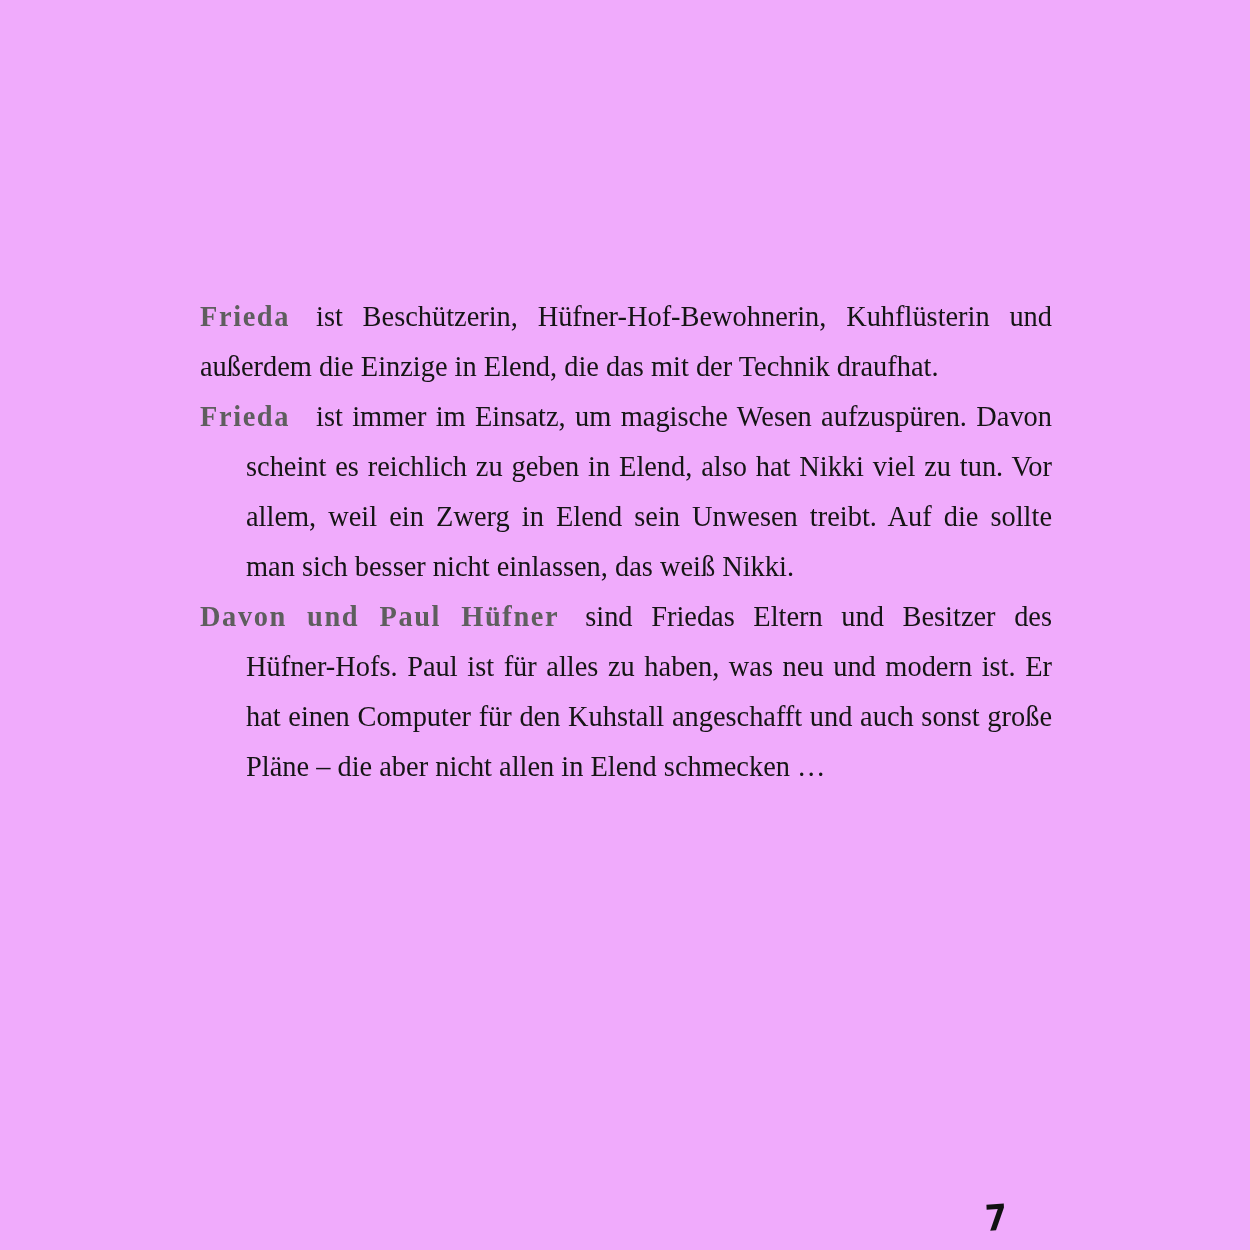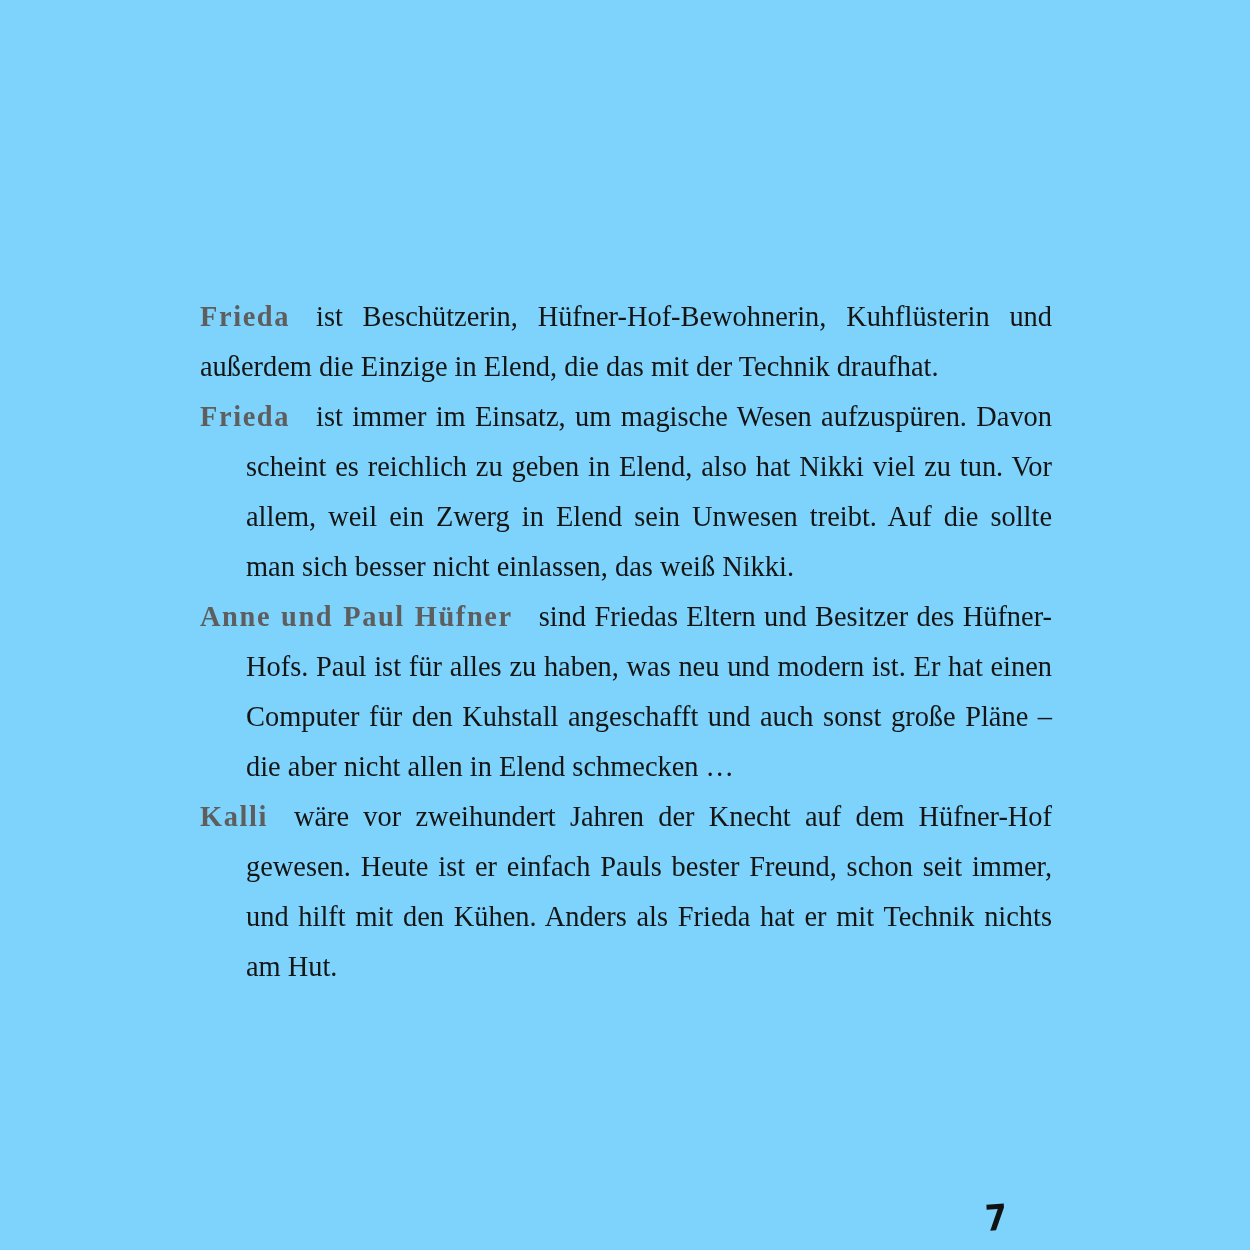--- a/index.html
+++ b/index.html
@@ -6,21 +6,21 @@
   html, body {
     margin: 0;
     padding: 0;
     background: #ffffff;
   }
 
   .page {
     position: relative;
     width: 1250px;
     height: 1250px;
-    background: #7dd3fc;
+    background: #f0abfc;
     overflow: hidden;
     font-family: "Liberation Serif", "DejaVu Serif", serif;
     -webkit-font-smoothing: antialiased;
   }
 
   
 
   .chapter-title {
     position: absolute;
     left: 198px;
@@ -118,21 +118,20 @@
   <h1 class="chapter-title"></h1>
 
   <h2 class="section-title"></h2>
 
   <div class="body-block">
 
     <p class="entry flush"><span class="name">Frieda</span><span class="gap"></span><span class="desc">ist Beschützerin, Hüfner-Hof-Bewohnerin, Kuhflüsterin und außerdem die Einzige in Elend, die das mit der Technik draufhat.</span></p>
 
     <p class="entry hanging"><span class="name">Frieda</span><span class="gap"></span><span class="desc">ist immer im Einsatz, um magische Wesen aufzuspüren. Davon scheint es reichlich zu geben in Elend, also hat Nikki viel zu tun. Vor allem, weil ein Zwerg in Elend sein Unwesen treibt. Auf die sollte man sich besser nicht einlassen, das weiß Nikki.</span></p>
 
-    <p class="entry hanging"><span class="name">Anne und Paul Hüfner</span><span class="gap"></span><span class="desc">sind Friedas Eltern und Besitzer des Hüfner-Hofs. Paul ist für alles zu haben, was neu und modern ist. Er hat einen Computer für den Kuhstall angeschafft und auch sonst große Pläne – die aber nicht allen in Elend schmecken …</span></p>
+    <p class="entry hanging"><span class="name">Davon und Paul Hüfner</span><span class="gap"></span><span class="desc">sind Friedas Eltern und Besitzer des Hüfner-Hofs. Paul ist für alles zu haben, was neu und modern ist. Er hat einen Computer für den Kuhstall angeschafft und auch sonst große Pläne – die aber nicht allen in Elend schmecken …</span></p>
 
-    <p class="entry hanging"><span class="name">Kalli</span><span class="gap"></span><span class="desc">wäre vor zweihundert Jahren der Knecht auf dem Hüfner-Hof gewesen. Heute ist er einfach Pauls bester Freund, schon seit immer,  und hilft mit den Kühen. Anders als Frieda hat er mit Technik nichts am Hut.</span></p>
 
   </div>
 
   <div class="folio">7</div>
 
 </div>
 
 </body></html>

